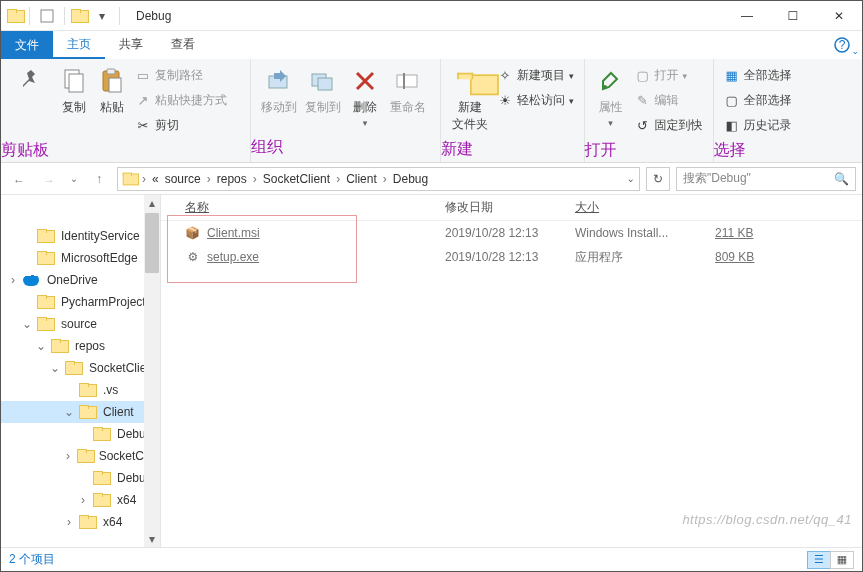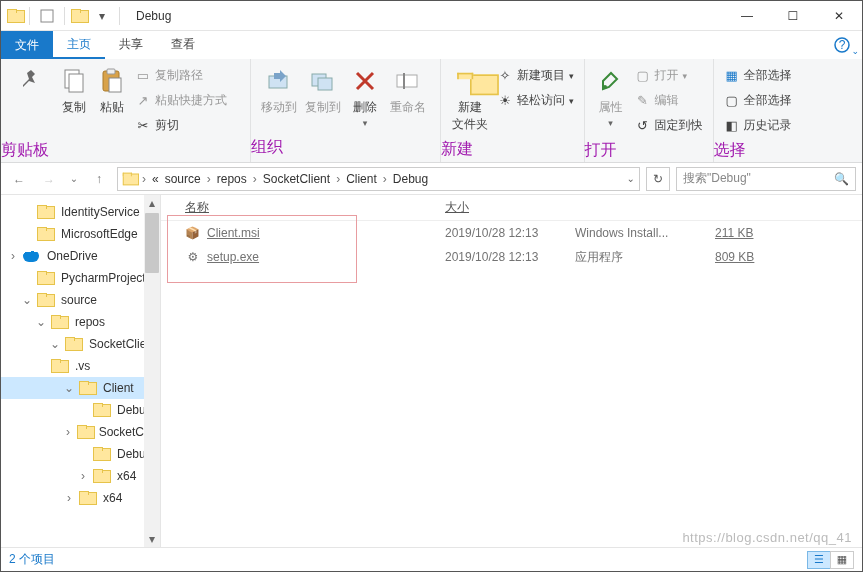--- a/index.html
+++ b/index.html
@@ -72,21 +72,21 @@
   .row > div { padding:0 8px; white-space:nowrap; overflow:hidden; text-overflow:ellipsis; }
   .highlight-box { position:absolute; border:1px solid #e89ca0; pointer-events:none; left:6px; top:-6px; width:190px; height:68px; }
 
   
   .status { height:24px; border-top:1px solid #e5e5e5; display:flex; align-items:center; padding:0 8px; color:#1979ca; }
   .status .viewbtns { margin-left:auto; display:flex; gap:0; }
   .status .viewbtns div { width:24px; height:18px; border:1px solid #ccc; margin-left:-1px; display:flex; align-items:center; justify-content:center; font-size:11px; color:#555; }
   .status .viewbtns div.active { background:#cce8ff; border-color:#7ab8e6; color:#1979ca; }
 
   
-  .wm { position:absolute; right:10px; bottom:26px; color:#bbb; font-size:13px; letter-spacing:.5px; pointer-events:none; }
+  .wm { position:absolute; right:10px; bottom:44px; color:#bbb; font-size:13px; letter-spacing:.5px; pointer-events:none;font-style:italic; }
 
   
   svg { display:block; }
 </style>
 </head>
 <body>
 
 <div class="titlebar">
   <div class="qat">
     <span class="folder-icon"></span>
@@ -316,21 +316,21 @@
   <div class="search">
     <span>搜索"Debug"</span>
     <span class="mag">🔍</span>
   </div>
 </div>
 
 <div class="main">
 
   <div class="tree">
     <div id="tree-holder">
-        <div class="tnode" style="padding-left: 20px;">
+        <div class="tnode" style="padding-left: 20px; margin-top: 24px;">
           <span class="tw"></span>
           <span class="folder-icon"></span>
           <span style="margin-left: 4px;">IdentityService</span>
         </div>
         <div class="tnode" style="padding-left: 20px;">
           <span class="tw"></span>
           <span class="folder-icon"></span>
           <span style="margin-left: 4px;">MicrosoftEdge</span>
         </div>
         <div class="tnode" style="padding-left: 6px;">
@@ -351,21 +351,21 @@
         <div class="tnode" style="padding-left: 34px;">
           <span class="tw">⌄</span>
           <span class="folder-icon"></span>
           <span style="margin-left: 4px;">repos</span>
         </div>
         <div class="tnode" style="padding-left: 48px;">
           <span class="tw">⌄</span>
           <span class="folder-icon"></span>
           <span style="margin-left: 4px;">SocketClient</span>
         </div>
-        <div class="tnode" style="padding-left: 34px;">
+        <div class="tnode" style="padding-left: 62px;">
           <span class="tw"></span>
           <span class="folder-icon"></span>
           <span style="margin-left: 4px;">.vs</span>
         </div>
         <div class="tnode sel" style="padding-left: 62px;">
           <span class="tw">⌄</span>
           <span class="folder-icon"></span>
           <span style="margin-left: 4px;">Client</span>
         </div>
         <div class="tnode" style="padding-left: 76px;">
@@ -399,20 +399,21 @@
       <div class="thumb"></div>
       <div style="flex:1"></div>
       <div class="ar">▾</div>
     </div>
   </div>
 
   <div class="filelist">
     <div class="cols">
       <div style="width:16px"></div>
       <div class="c-name">名称</div>
+      <div class="c-date">修改日期</div>
       <div class="c-size">大小</div>
     </div>
     <div class="rows" id="rows-holder">
       <div class="highlight-box"></div>
     <div class="row">
           <div style="width: 16px;"></div>
           <div class="c-name"><span style="display: inline-block; width: 16px; margin-right: 6px; text-align: center;">📦</span><span>Client.msi</span></div>
           <div class="c-date">2019/10/28 12:13</div>
           <div class="c-type">Windows Install...</div>
           <div class="c-size">211 KB</div>

